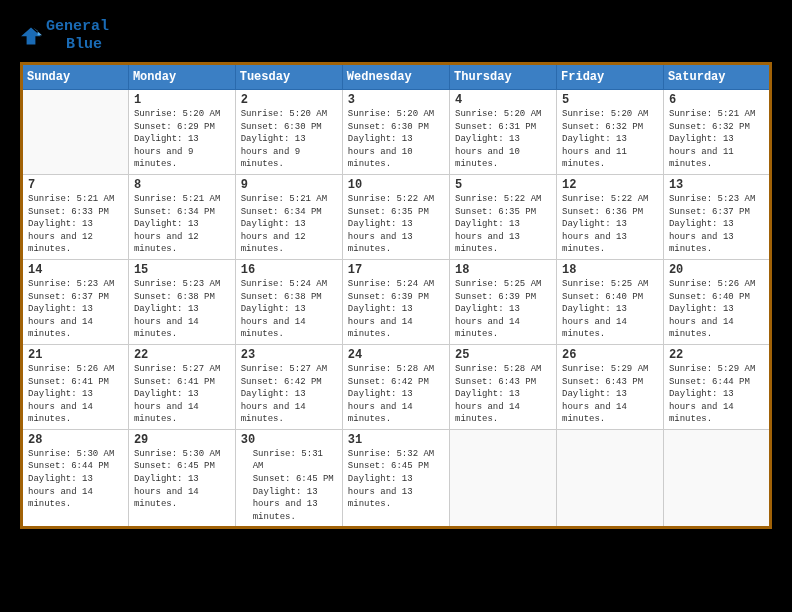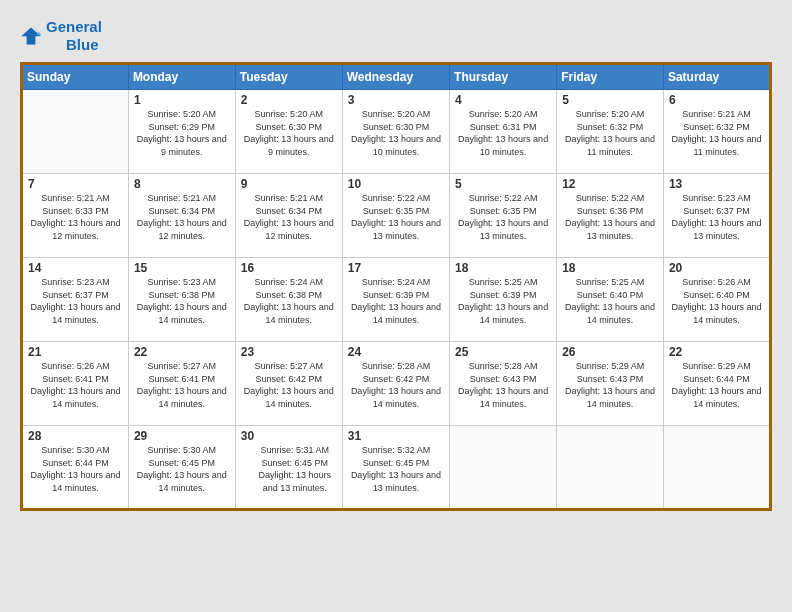--- a/index.html
+++ b/index.html
@@ -7,21 +7,22 @@
       width: 792px;
       height: 612px;
       font-family: Arial, sans-serif;
       background: #fff;
       overflow: hidden;
     }
     .page {
       width: 792px;
       height: 612px;
       padding: 18px 20px 10px 20px;
-      background: #e5e5e5;
+      background: #000000;
+      font-family: Liberation Mono, monospace;
     }
     .header {
       display: flex;
       justify-content: space-between;
       align-items: flex-start;
       margin-bottom: 8px;
     }
     .logo {
       display: flex;
       align-items: center;
@@ -83,21 +84,20 @@
     .day-number {
       font-size: 12px;
       font-weight: bold;
       color: #333;
       margin-bottom: 1px;
     }
     .day-info {
       font-size: 9px;
       color: #333;
       line-height: 1.4;
-      text-align: center;
     }
   </style>
 </head>
 <body>
 
 <div class="page">
   <div class="header">
     <div class="logo">
       <svg class="logo-icon" viewBox="0 0 40 35" xmlns="http://www.w3.org/2000/svg">
         <polygon points="20,2 38,18 28,18 28,33 12,33 12,18 2,18" fill="#1a6bb5"></polygon>

